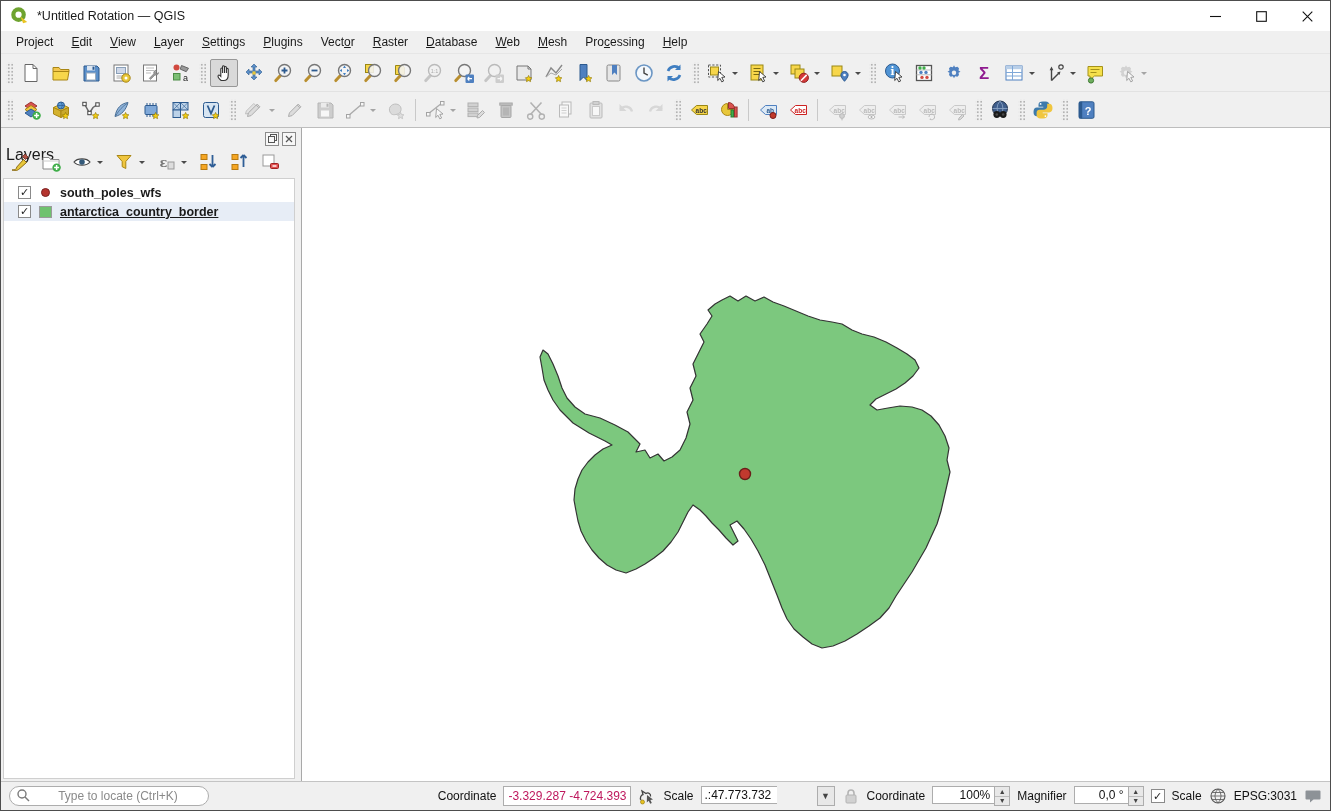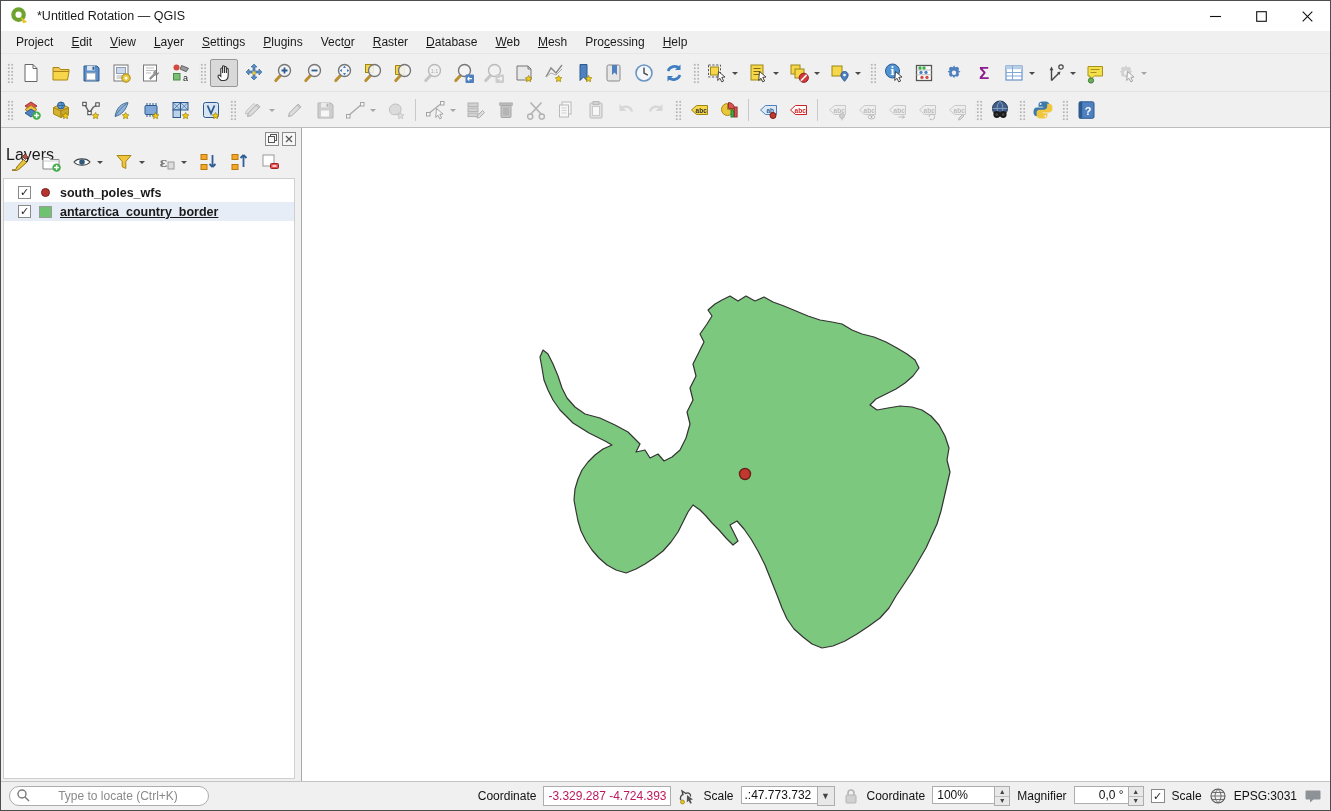--- a/index.html
+++ b/index.html
@@ -49,25 +49,25 @@
   
   .statusbar{position:absolute;left:0;right:0;bottom:0;height:29px;background:#f0f0f0;border-top:1px solid #c4c4c4;
     display:flex;align-items:center;padding:0 8px;gap:7px;}
   .locator{width:200px;height:20px;border:1px solid #adadad;border-radius:10px;background:#fff;display:flex;align-items:center;padding:0 6px;gap:4px;}
   .locator input{border:none;outline:none;flex:1;font:12px "Liberation Sans","DejaVu Sans",sans-serif;color:#a16207;background:transparent;text-align:center;}
   .locator input::placeholder{color:#8a8a8a;}
   .sspacer{flex:1;}
   .slabel{white-space:nowrap;color:#111;}
   .sbox{height:20px;border:1px solid #adadad;background:#fff;font:12px "Liberation Sans","DejaVu Sans",sans-serif;text-align:center;color:#be185d;}
   .coord{width:128px;}
-  .combo{display:flex;height:20px;}
+  .combo{display:flex;height:20px;gap:40px;}
   .combo input{width:76px;height:18px;border:1px solid #adadad;border-right:none;background:#fff;font:12px "Liberation Sans","DejaVu Sans",sans-serif;padding:0 3px;color:#111;}
   .cab{width:18px;border:1px solid #adadad;background:#e8e8e8;font-size:9px;display:flex;align-items:center;justify-content:center;color:#444;}
   .spin{display:flex;height:20px;}
-  .spin input{height:18px;border:1px solid #adadad;border-right:none;background:#fff;font:12px "Liberation Sans","DejaVu Sans",sans-serif;padding:0 4px;color:#111;}
+  .spin input{height:18px;border:1px solid #adadad;border-right:none;background:#fff;font:12px "Liberation Sans","DejaVu Sans",sans-serif;padding:0 4px;color:#111;text-align:right;}
   .spb{width:16px;display:flex;flex-direction:column;border:1px solid #adadad;background:#e8e8e8;}
   .spb span{flex:1;display:flex;align-items:center;justify-content:center;font-size:7px;color:#444;line-height:1;}
   .spb span:first-child{border-bottom:1px solid #bdbdbd;}
   .chk{width:14px;height:14px;border:1px solid #8a8a8a;background:#fff;font-size:11px;line-height:12px;text-align:center;color:#222;}
   .sicon{width:18px;height:18px;display:block;}
   .sicon svg{display:block;}
   .dim{opacity:.55;}
 </style>
 </head>
 <body>

